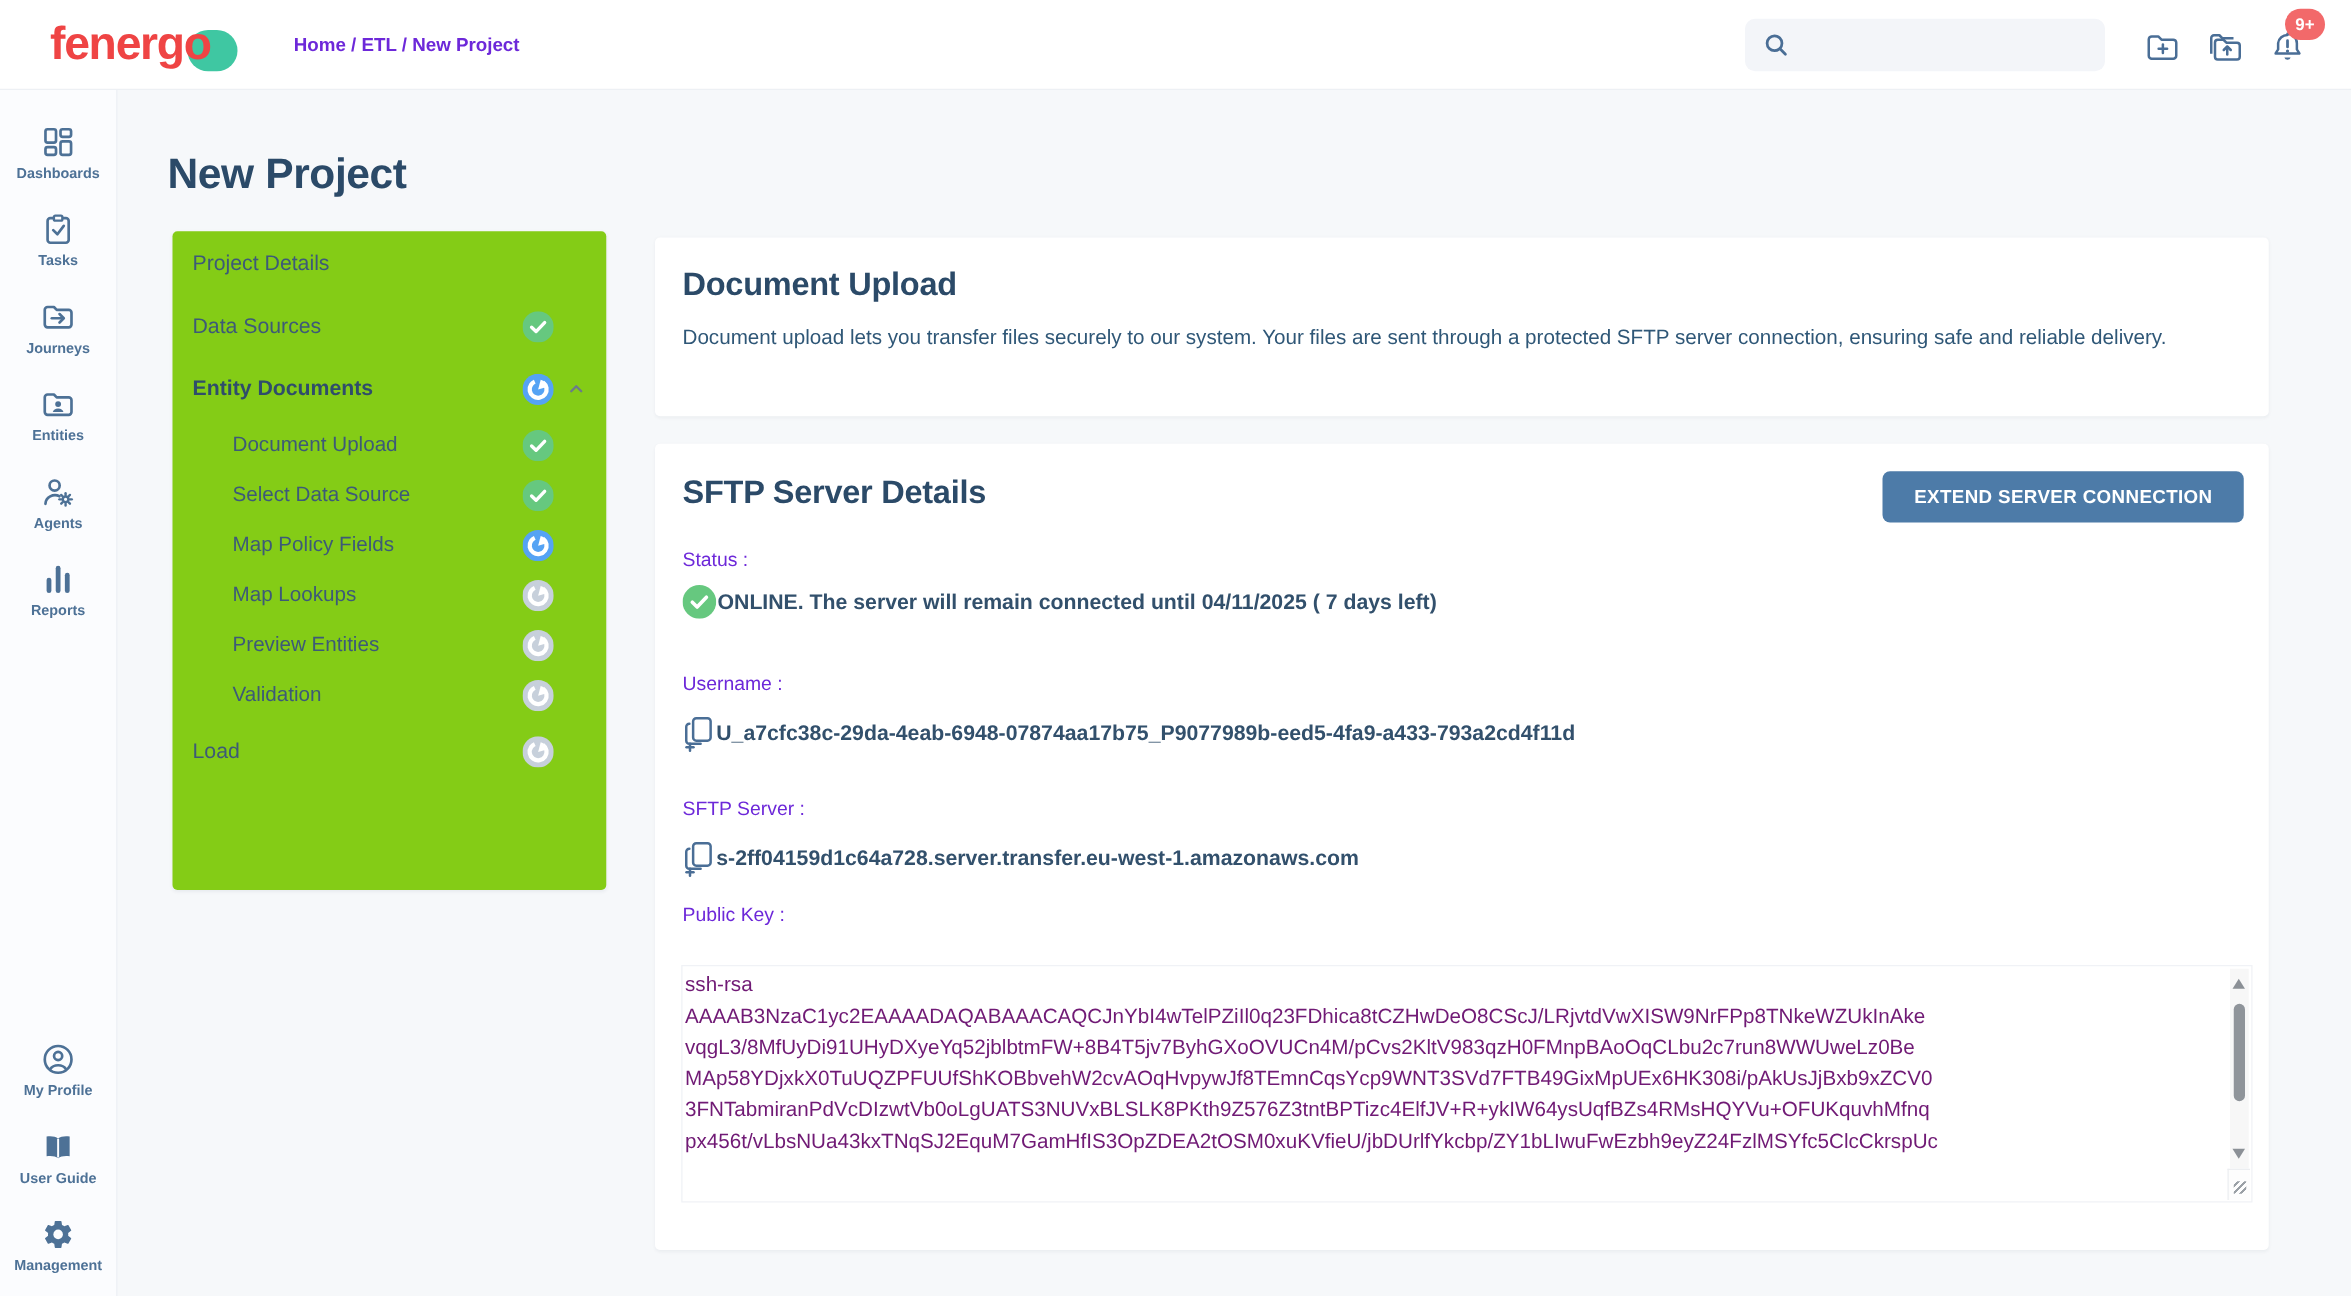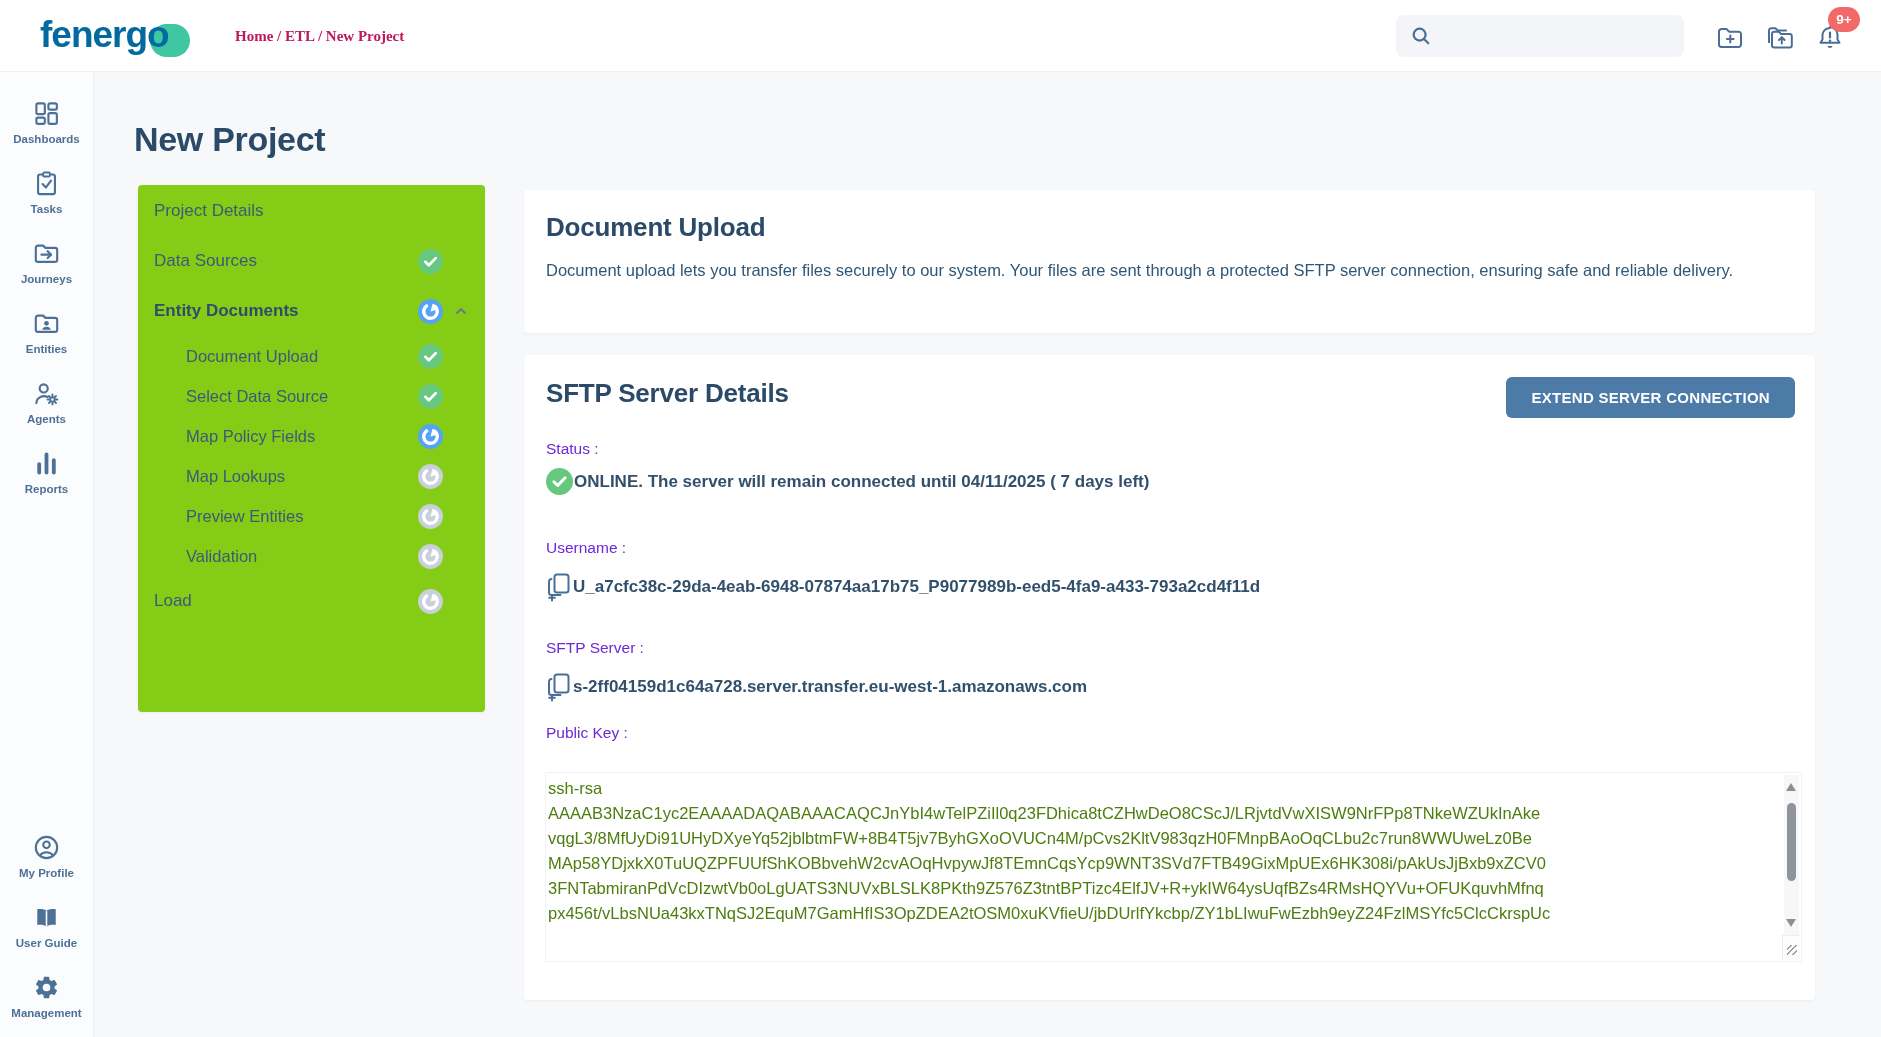--- a/index.html
+++ b/index.html
@@ -10,27 +10,27 @@
     color: #3c5875;
     position: relative;
   }
 
   
   .header {
     position: absolute; top: 0; left: 0; width: 1881px; height: 72px;
     background: #ffffff; border-bottom: 1px solid #edf0f4; z-index: 5;
   }
   .logo { position: absolute; left: 40px; top: 14px; height: 44px;
-    font-size: 37px; font-weight: 700; color: #0369a1; letter-spacing: -1px; }
+    font-size: 37px; font-weight: 700; color: #ef4444; letter-spacing: -1px; }
   .logo .logo-o { position: relative; display: inline-block; }
   .logo .logo-pill { position: absolute; right: -21px; top: 10px; width: 40px; height: 33px;
     border-radius: 17px; background: #3fc7a2; z-index: 0; }
   .logo .logo-oc { position: relative; z-index: 1; }
   .breadcrumb { position: absolute; left: 235px; top: 0; height: 72px;
-    display: flex; align-items: center; font-size: 15px; font-weight: 700; color: #be185d; font-family: Liberation Serif, serif; }
+    display: flex; align-items: center; font-size: 15px; font-weight: 700; color: #6d28d9; }
   .searchbox { position: absolute; left: 1396px; top: 15px; width: 288px; height: 42px;
     background: #f3f5f9; border-radius: 8px; display: flex; align-items: center; padding: 0 14px; }
   .searchbox input { border: none; outline: none; background: transparent; flex: 1;
     font-size: 15px; color: #2e5374; font-family: "Liberation Sans", sans-serif; margin-left: 10px; }
   .hicon { position: absolute; top: 21px; width: 32px; height: 32px; cursor: pointer; }
   .hicon svg { width: 32px; height: 32px; }
   .hicon-folder-plus { left: 1714px; }
   .hicon-folder-upload { left: 1764px; }
   .hicon-bell { left: 1814px; }
   .badge { position: absolute; left: 1828px; top: 7px; min-width: 32px; height: 25px;
@@ -93,21 +93,21 @@
   .row-server   { top: 317px; }
   .value-row .vtext { font-size: 17px; font-weight: 700; color: #32506c; margin-left: 1px; }
   .status-check svg { width: 27px; height: 27px; display: block; }
   .copy-btn { width: 26px; height: 30px; cursor: pointer; }
   .copy-btn svg { width: 26px; height: 30px; display: block; }
 
   
   .key-box { position: absolute; left: 21px; top: 417px; width: 1257px; height: 190px;
     background: #fff; border: 1px solid #f0f2f6; }
   .key-text { position: absolute; left: 2px; top: 3px; right: 22px; bottom: 4px;
-    overflow: hidden; font-size: 16.5px; line-height: 25px; color: #4d7c0f; cursor: text; }
+    overflow: hidden; font-size: 16.5px; line-height: 25px; color: #701a75; cursor: text; }
   .key-text div { white-space: nowrap; }
   .key-scrollbar { position: absolute; top: 2px; right: 2px; width: 15px; height: 160px;
     background: #f7f7f7; }
   .sb-up, .sb-down { position: absolute; left: 2px; width: 0; height: 0;
     border-left: 5.5px solid transparent; border-right: 5.5px solid transparent; }
   .sb-up   { top: 8px;  border-bottom: 8px solid #8b9096; }
   .sb-down { bottom: 8px; border-top: 8px solid #8b9096; }
   .sb-thumb { position: absolute; left: 3px; top: 28px; width: 9px; height: 78px;
     background: #8f949a; border-radius: 5px; cursor: grab; }
   .resize-corner { position: absolute; right: 1px; bottom: 1px; width: 18px; height: 25px;

